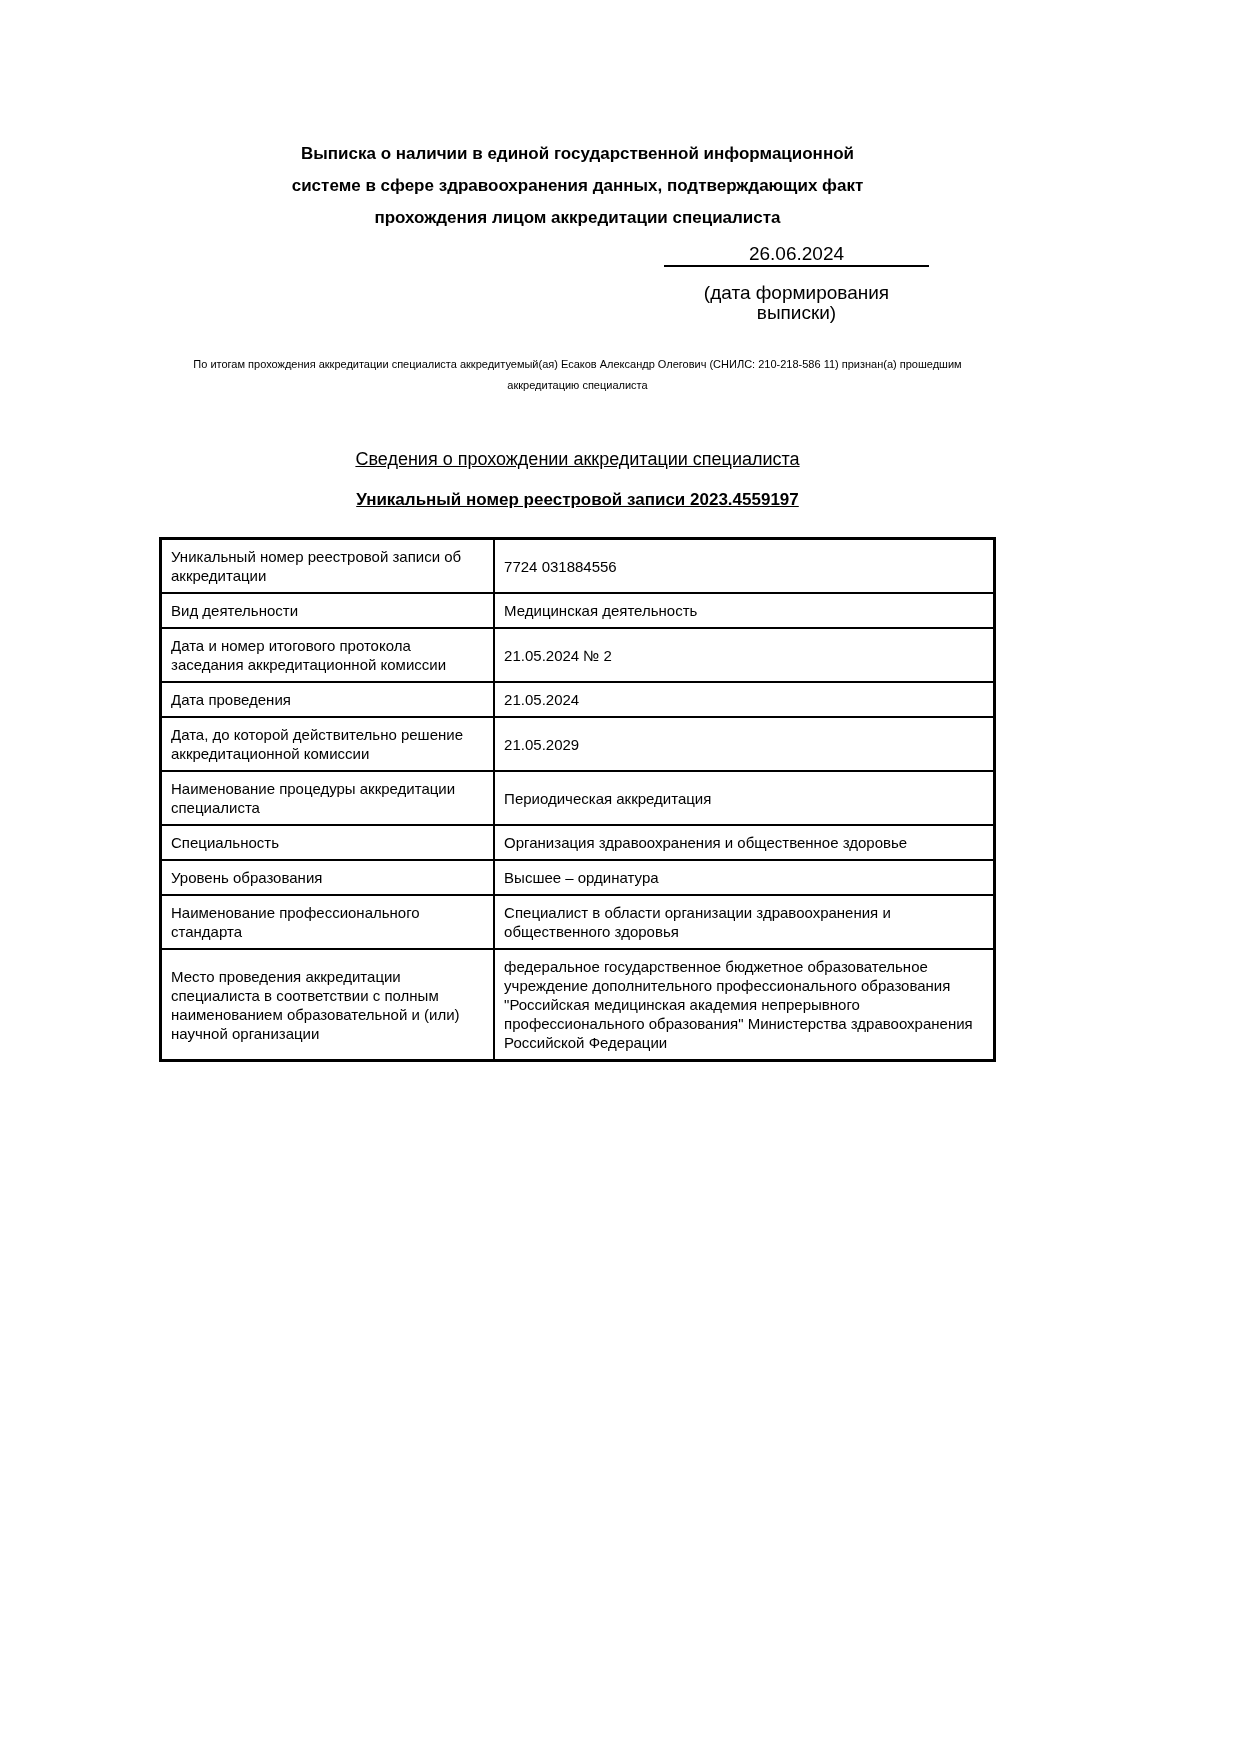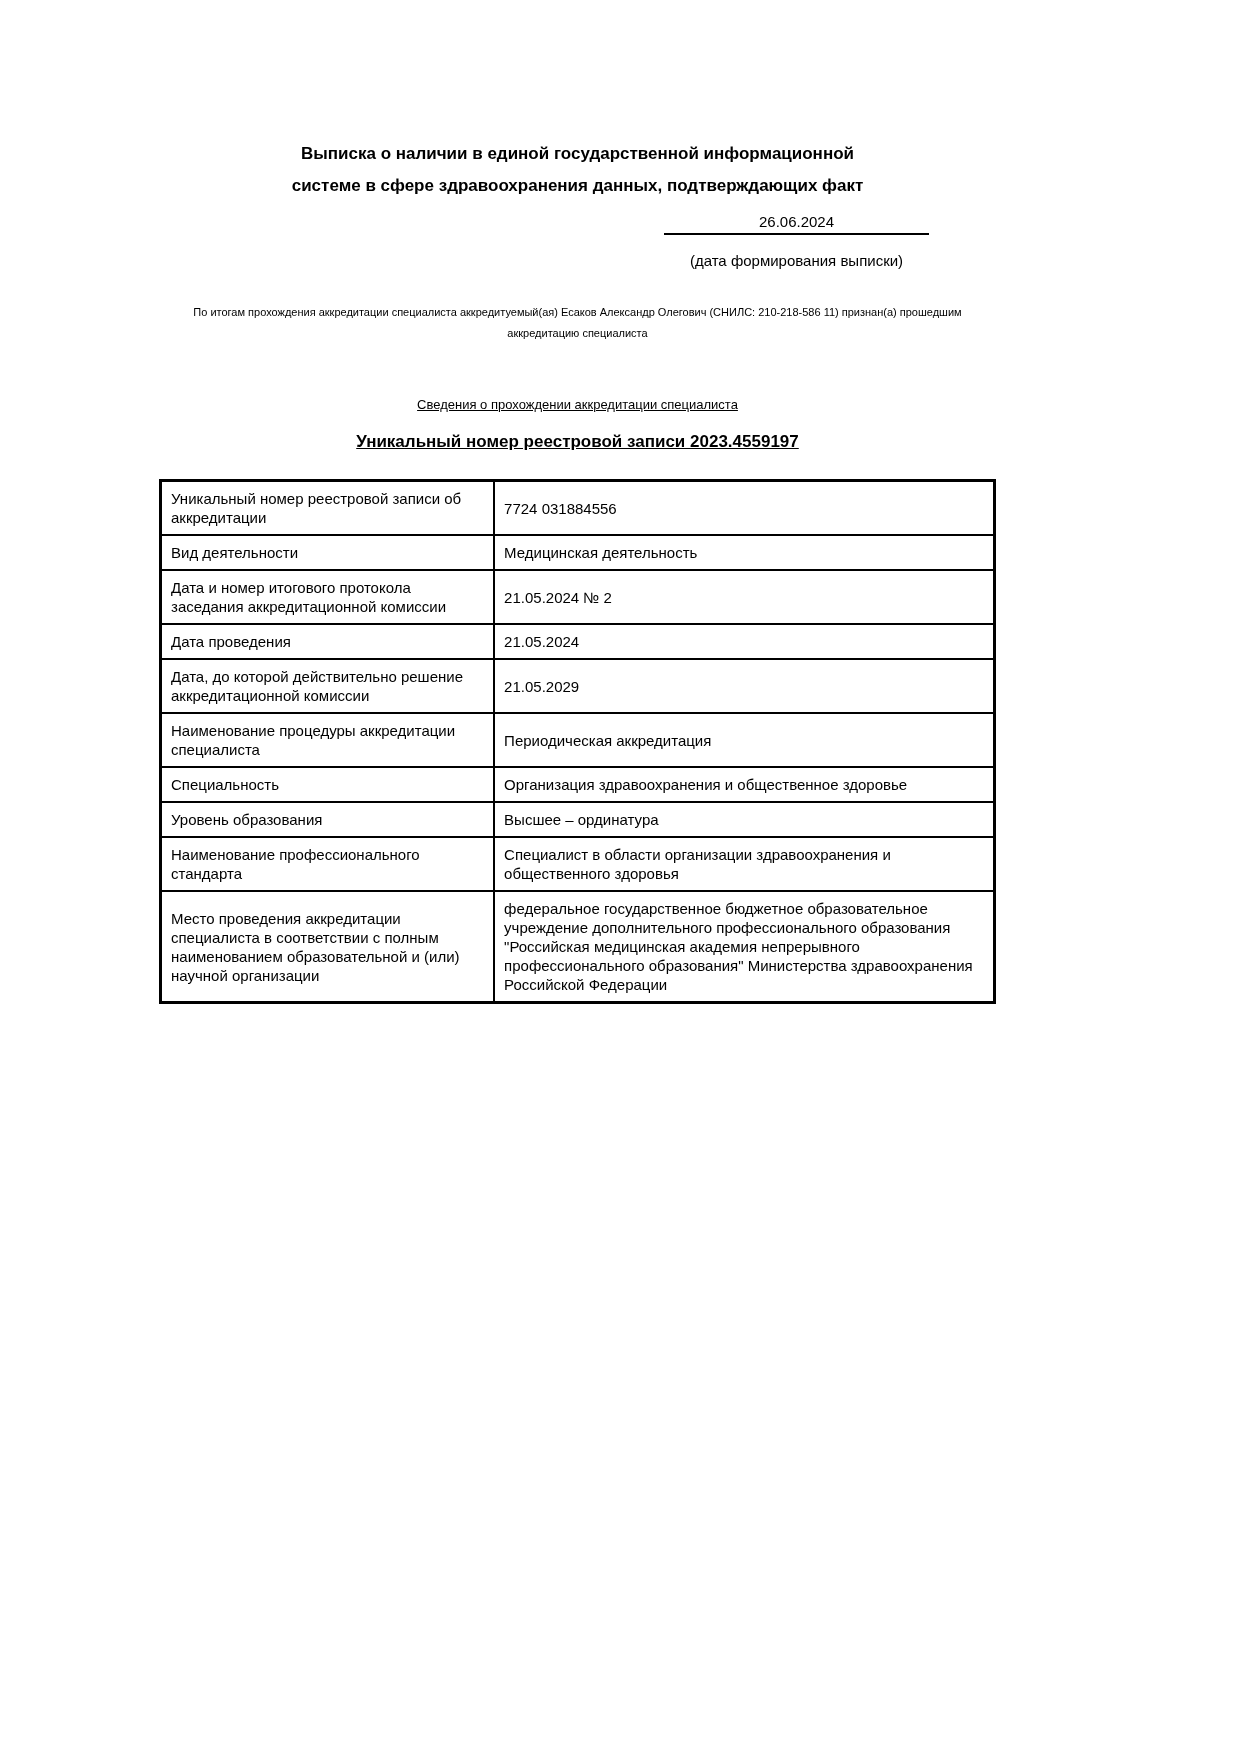--- a/index.html
+++ b/index.html
@@ -26,42 +26,42 @@
   .doc-title {
     text-align: center;
     font-weight: bold;
     font-size: 17px;
     line-height: 32px;
   }
   .date-block {
     width: 265px;
     margin: 10px 67px 0 auto;
     text-align: center;
-    font-size: 15px;
+    font-size: 19px;
     line-height: 20px;
   }
   .date-value {
     display: block;
     border-bottom: 2px solid #000;
     padding-bottom: 1px;
   }
   .date-caption {
     display: block;
     padding-top: 16px;
   }
   .intro-paragraph {
     margin-top: 31px;
     text-align: center;
     font-size: 11px;
     line-height: 21px;
   }
   .section-heading {
     margin-top: 53px;
     text-align: center;
-    font-size: 13px;
+    font-size: 18px;
     text-decoration: underline;
   }
   .registry-heading {
     margin-top: 20px;
     text-align: center;
     font-size: 17px;
     font-weight: bold;
     text-decoration: underline;
   }
   table.acc-table {
@@ -83,20 +83,21 @@
 </style>
 </head>
 <body>
 
 <div class="page">
   <div class="content">
 
     <div class="doc-title">
       <div>Выписка о наличии в единой государственной информационной</div>
       <div>системе в сфере здравоохранения данных, подтверждающих факт</div>
+      <div>прохождения лицом аккредитации специалиста</div>
     </div>
 
     <div class="date-block">
       <span class="date-value">26.06.2024</span>
       <span class="date-caption">(дата формирования выписки)</span>
     </div>
 
     <div class="intro-paragraph">По итогам прохождения аккредитации специалиста аккредитуемый(ая) Есаков Александр Олегович (СНИЛС: 210-218-586 11) признан(а) прошедшим аккредитацию специалиста</div>
 
     <div class="section-heading">Сведения о прохождении аккредитации специалиста</div>

